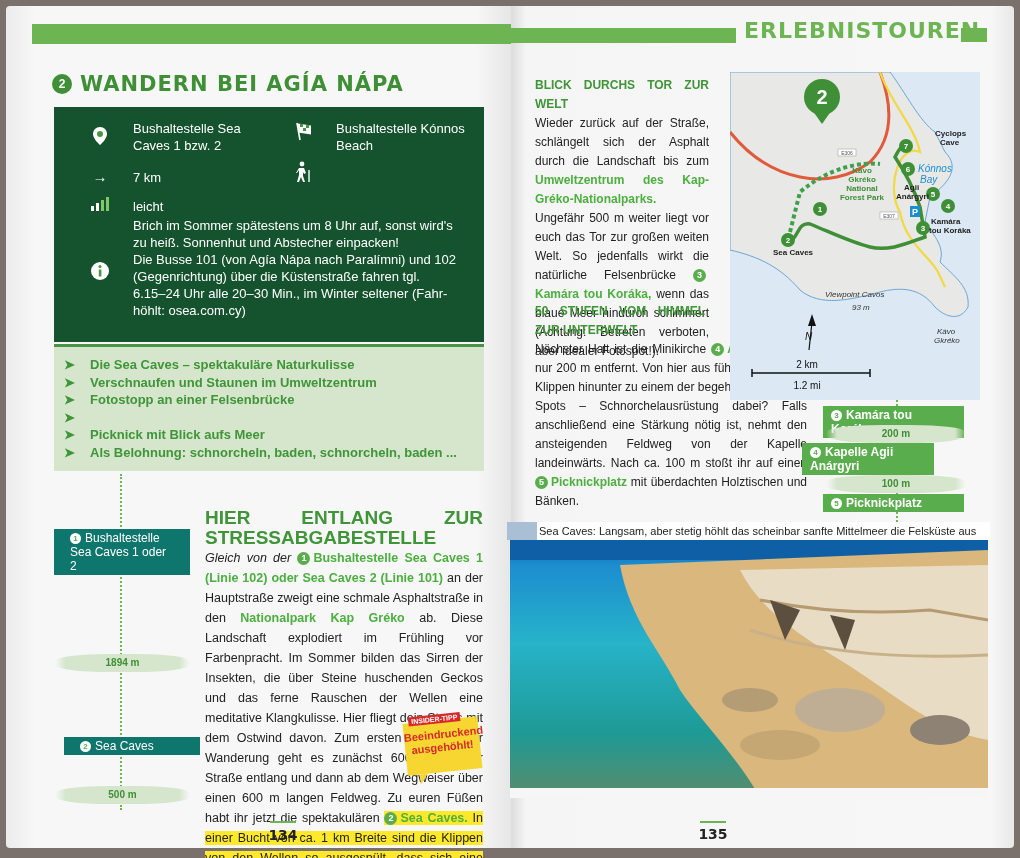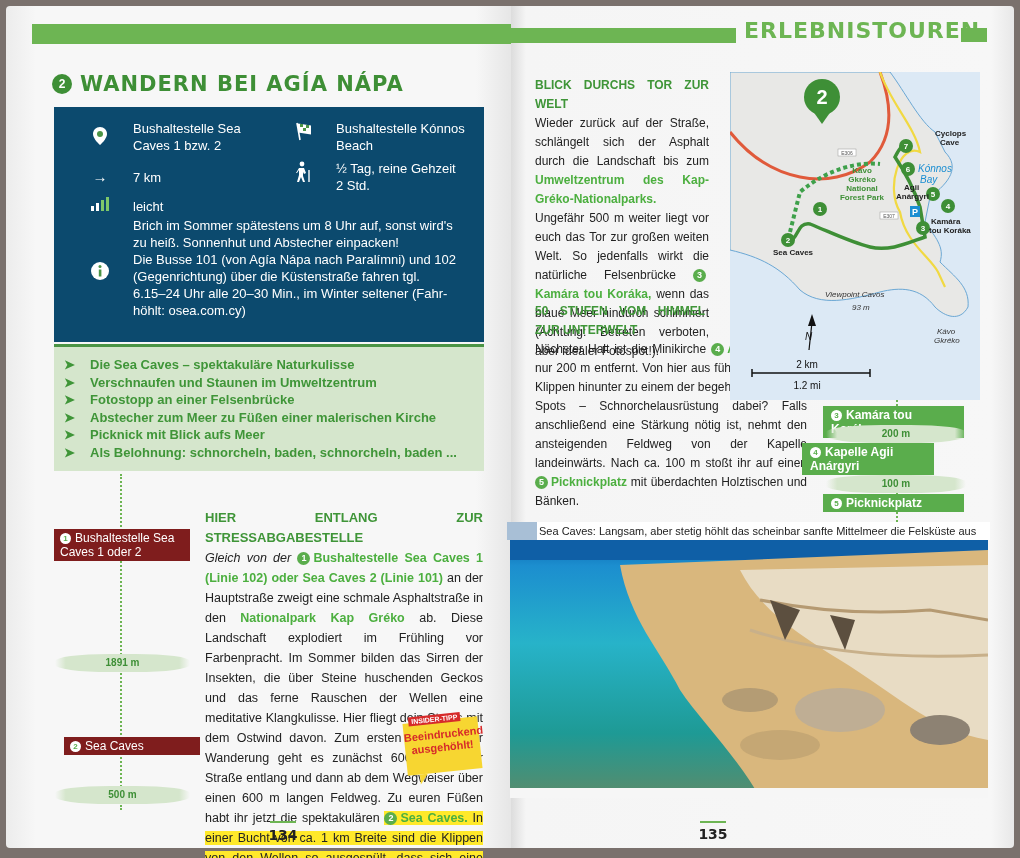--- a/index.html
+++ b/index.html
@@ -8,32 +8,32 @@
 .page{position:absolute;top:6px;height:842px;background:#f6f6f6}
 .page-left{left:6px;width:505px;border-radius:4px 0 0 4px;background:linear-gradient(to right,#ececec 0,#f7f7f7 30px,#f7f7f7 470px,#e6e6e6 505px)}
 .page-right{left:511px;width:503px;border-radius:0 4px 4px 0;background:linear-gradient(to right,#dcdcdc 0,#f5f5f5 15px,#f7f7f7 480px,#e8e8e8 503px)}
 .topbar-left{position:absolute;left:32px;top:24px;width:479px;height:20px;background:#6db553}
 .topbar-right{position:absolute;left:511px;top:28px;width:225px;height:15px;background:#6db553}
 .section-title{position:absolute;left:744px;top:18px;font-family:"DejaVu Sans",sans-serif;font-weight:bold;font-size:22px;color:#6db553;letter-spacing:1px}
 .section-end{position:absolute;left:961px;top:28px;width:26px;height:14px;background:#6db553}
 .tour-title{position:absolute;left:52px;top:72px;display:flex;align-items:center;gap:8px}
 .num-pin{width:20px;height:20px;border-radius:50%;background:#3e8f36;color:#fff;font-size:12px;font-weight:bold;display:flex;align-items:center;justify-content:center}
 .tour-title h1{font-family:"DejaVu Sans",sans-serif;font-size:21px;font-weight:bold;color:#3e8f36;letter-spacing:1px}
-.infobox{position:absolute;left:54px;top:107px;width:430px;height:235px;background:#0c4a6e;color:#fff;font-size:13px;line-height:17px}
+.infobox{position:absolute;left:54px;top:107px;width:430px;height:235px;background:#14532d;color:#fff;font-size:13px;line-height:17px}
 .ib-icon{position:absolute;width:20px;text-align:center;font-size:15px}
 .ib-text{position:absolute}
 .highlights{position:absolute;left:54px;top:344px;width:430px;height:127px;background:#d5e6cc;border-top:3px solid #4b9445;padding:9px 0 0 10px}
 .hl-item{display:flex;font-size:13px;font-weight:bold;color:#3f9538;line-height:17.5px}
 .hl-item .arr{width:26px;color:#3f9538}
 .dotline{position:absolute;border-left:2px dotted #6db553}
-.wp-label{position:absolute;background:#7f1d1d;color:#fff;font-size:12px;line-height:14px;padding:2px 6px}
+.wp-label{position:absolute;background:#0f766e;color:#fff;font-size:12px;line-height:14px;padding:2px 16px}
 .dist{position:absolute;height:18px;font-size:10px;font-weight:bold;color:#3e8f36;text-align:center;line-height:18px;background:linear-gradient(to right,rgba(213,230,204,0) 0,#d5e6cc 8%,#d5e6cc 92%,rgba(213,230,204,0) 100%);border-radius:40%}
 .wnum{display:inline-block;width:11px;height:11px;border-radius:50%;background:#fff;color:#5aad4c;font-size:8px;text-align:center;line-height:11px;margin-right:4px;font-weight:bold;vertical-align:1px}
 .body-text{position:absolute;font-size:12.5px;line-height:20px;color:#222;text-align:justify}
-.h2{font-weight:bold;color:#3f9538;font-size:13px}
+.h2{font-weight:bold;color:#3f9538;font-size:19px}
 .lnk{color:#4caf3f;font-weight:bold}
 .gnum{display:inline-block;width:13px;height:13px;border-radius:50%;background:#5aad4c;color:#fff;font-size:9px;text-align:center;line-height:13px;font-weight:bold;vertical-align:1px;margin-right:3px}
 .hl{background:#ffe92a}
 .insider{position:absolute;left:405px;top:720px;width:75px;height:52px;background:#f7d631;transform:rotate(-6deg);text-align:center}
 .insider .tag{position:absolute;left:6px;top:-6px;background:#d62a2a;color:#fff;font-size:7px;font-weight:bold;padding:1px 3px}
 .insider .txt{margin-top:8px;color:#d62a2a;font-size:11px;font-weight:bold;line-height:13px}
 .insider::after{content:"";position:absolute;left:12px;bottom:-10px;border-left:8px solid #f7d631;border-bottom:10px solid transparent}
 .map{position:absolute;left:730px;top:72px;width:250px;height:328px;background:#dce9f5;overflow:hidden}
 .caption{position:absolute;left:507px;top:522px;width:483px;height:18px;background:#fff;font-size:11px;line-height:18px;padding-left:32px;color:#222}
 .caption::before{content:"";position:absolute;left:0;top:0;width:30px;height:18px;background:#a8bfd6}
@@ -86,24 +86,20 @@
   </div>
   <span class="ib-icon" style="left:36px;top:61px">→</span>
   <div class="ib-text" style="left:79px;top:62px">7 km</div>
   <span class="ib-icon" style="left:240px;top:54px">
     <svg width="20" height="22" viewBox="0 0 20 22">
         <circle cx="8" cy="3" r="2.4" fill="#fff"></circle>
         <path d="M5 7h5l2 5-2 1-1-2v4l2 6h-2l-2-5-2 5H3l2-7V9l-2 3H2z" fill="#fff"></path>
         <line x1="15" y1="9" x2="15" y2="21" stroke="#fff" stroke-width="1.4"></line>
       </svg>
   </span>
-  <div class="ib-text" style="left:282px;top:53px">
-    <div>½ Tag, reine Gehzeit</div>
-    <div>2 Std.</div>
-  </div>
   <span class="ib-icon" style="left:36px;top:90px">
     <svg width="22" height="14" viewBox="0 0 22 14">
         <rect x="1" y="9" width="3" height="5" fill="#fff"></rect>
         <rect x="6" y="6" width="3" height="8" fill="#fff"></rect>
         <rect x="11" y="3" width="3" height="11" fill="#7ec86a"></rect>
         <rect x="16" y="0" width="3" height="14" fill="#7ec86a"></rect>
       </svg>
   </span>
   <div class="ib-text" style="left:79px;top:91px">leicht</div>
   <span class="ib-icon" style="left:36px;top:155px">
@@ -131,37 +127,36 @@
   <div class="hl-item">
       <span class="arr">➤</span>
       <span>Verschnaufen und Staunen im Umweltzentrum</span>
     </div>
   <div class="hl-item">
       <span class="arr">➤</span>
       <span>Fotostopp an einer Felsenbrücke</span>
     </div>
   <div class="hl-item">
       <span class="arr">➤</span>
-      <span>Abstecher zum Meer zu Füßen einer malerischen Kirche</span>
     </div>
   <div class="hl-item">
       <span class="arr">➤</span>
       <span>Picknick mit Blick aufs Meer</span>
     </div>
   <div class="hl-item">
       <span class="arr">➤</span>
       <span>Als Belohnung: schnorcheln, baden, schnorcheln, baden ...</span>
     </div>
 </div>
 
 <div class="dotline" style="left:120px;top:474px;height:336px"></div>
 <div class="wp-label" style="left:54px;top:529px;width:136px">
   <span class="wnum">1</span><span>Bushaltestelle Sea Caves 1 oder 2</span>
 </div>
-<div class="dist" style="left:55px;top:654px;width:135px">1891 m</div>
+<div class="dist" style="left:55px;top:654px;width:135px">1894 m</div>
 <div class="wp-label" style="left:64px;top:737px;width:136px">
   <span class="wnum">2</span><span>Sea Caves</span>
 </div>
 <div class="dist" style="left:55px;top:786px;width:135px">500 m</div>
 
 <div class="body-text" style="left:205px;top:508px;width:278px">
   <div class="h2">HIER ENTLANG ZUR STRESSABGABESTELLE</div>
   <span style="font-style:italic">Gleich von der </span><span class="gnum">1</span><span class="lnk">Bushaltestelle Sea Caves 1 (Linie 102) oder Sea Caves 2 (Linie 101)</span><span> an der Hauptstraße zweigt eine schmale Asphaltstraße in den </span><span class="lnk">Nationalpark Kap Gréko</span><span> ab. Diese Landschaft explodiert im Frühling vor Farbenpracht. Im Sommer bilden das Sirren der Insekten, die über Steine huschenden Geckos und das ferne Rauschen der Wellen eine meditative Klangkulisse. Hier fliegt dein Stress mit dem Ostwind davon. Zum ersten Highlight der Wanderung geht es zunächst 600 m auf der Straße entlang und dann ab dem Wegweiser über einen 600 m langen Feldweg. Zu euren Füßen habt ihr jetzt die spektakulären </span><span class="hl"><span class="gnum">2</span><span class="lnk">Sea Caves.</span><span> In einer Bucht von ca. 1 km Breite sind die Klippen von den Wellen so ausgespült, dass sich eine Meereshöhle an die andere reiht.</span></span>
 </div>
 

